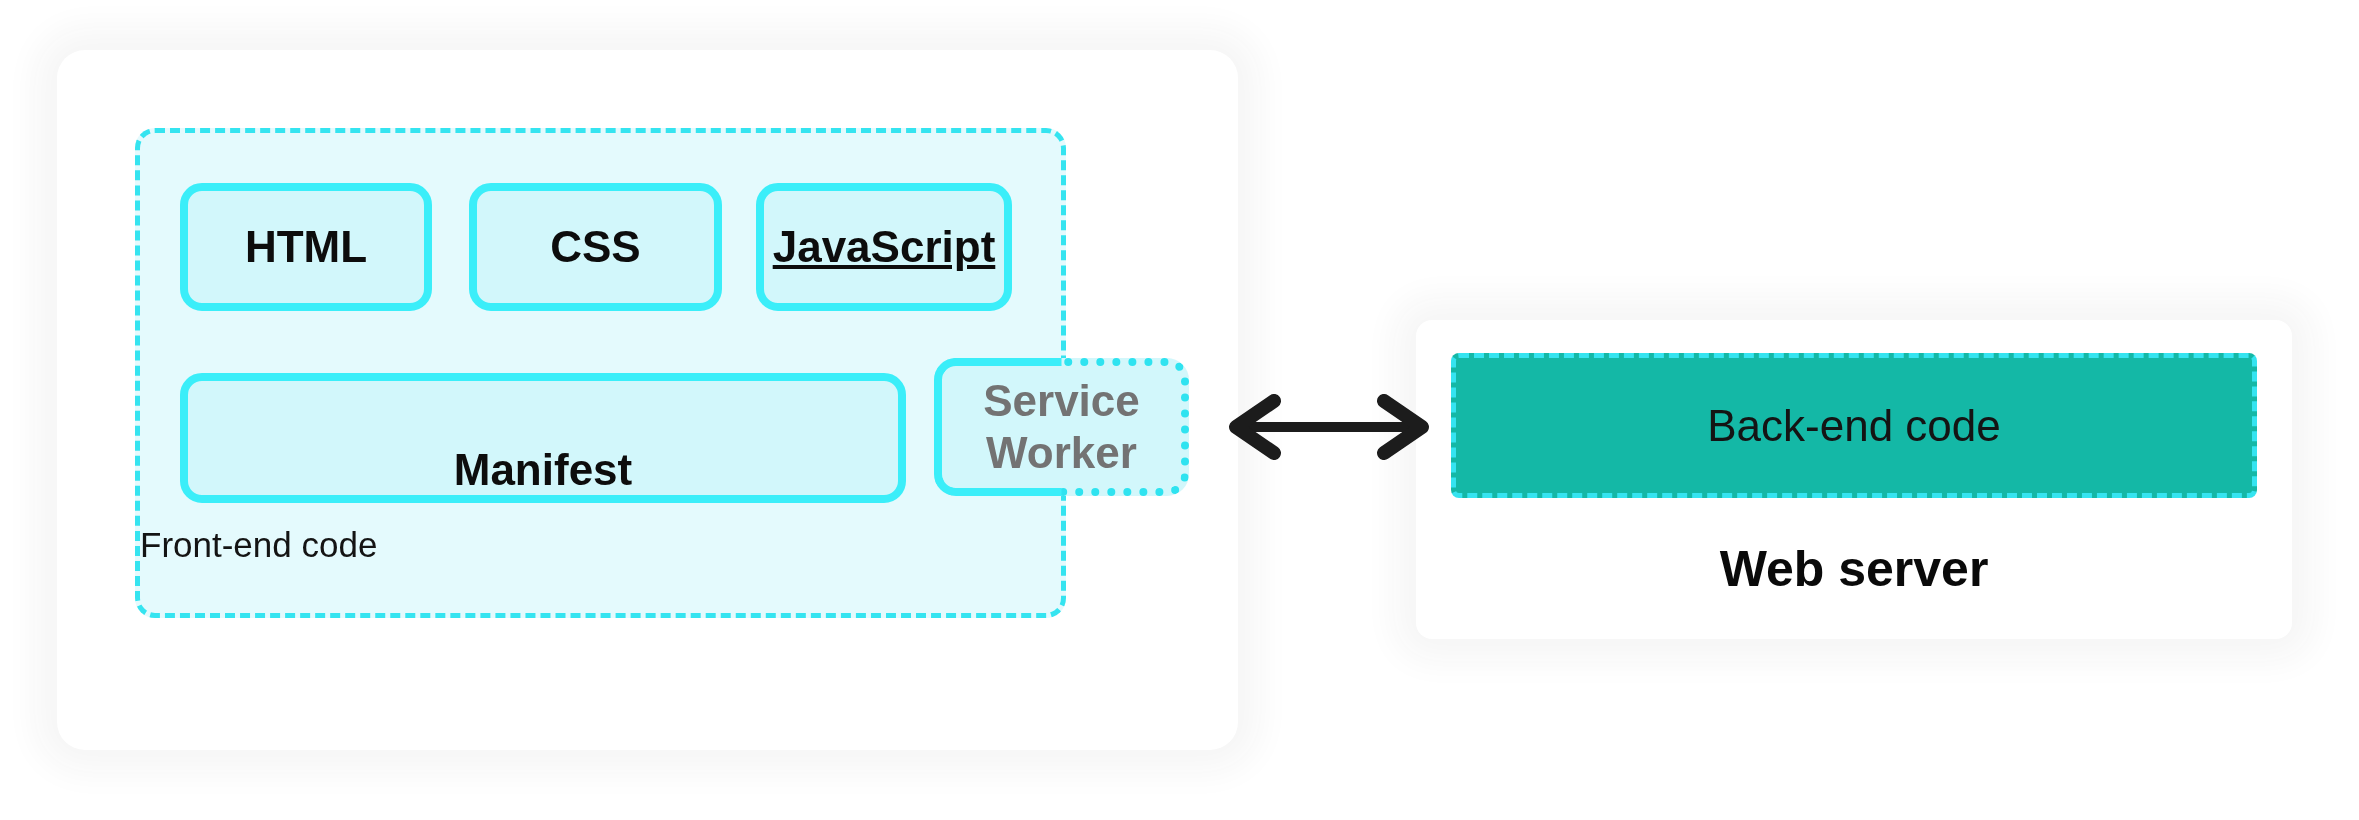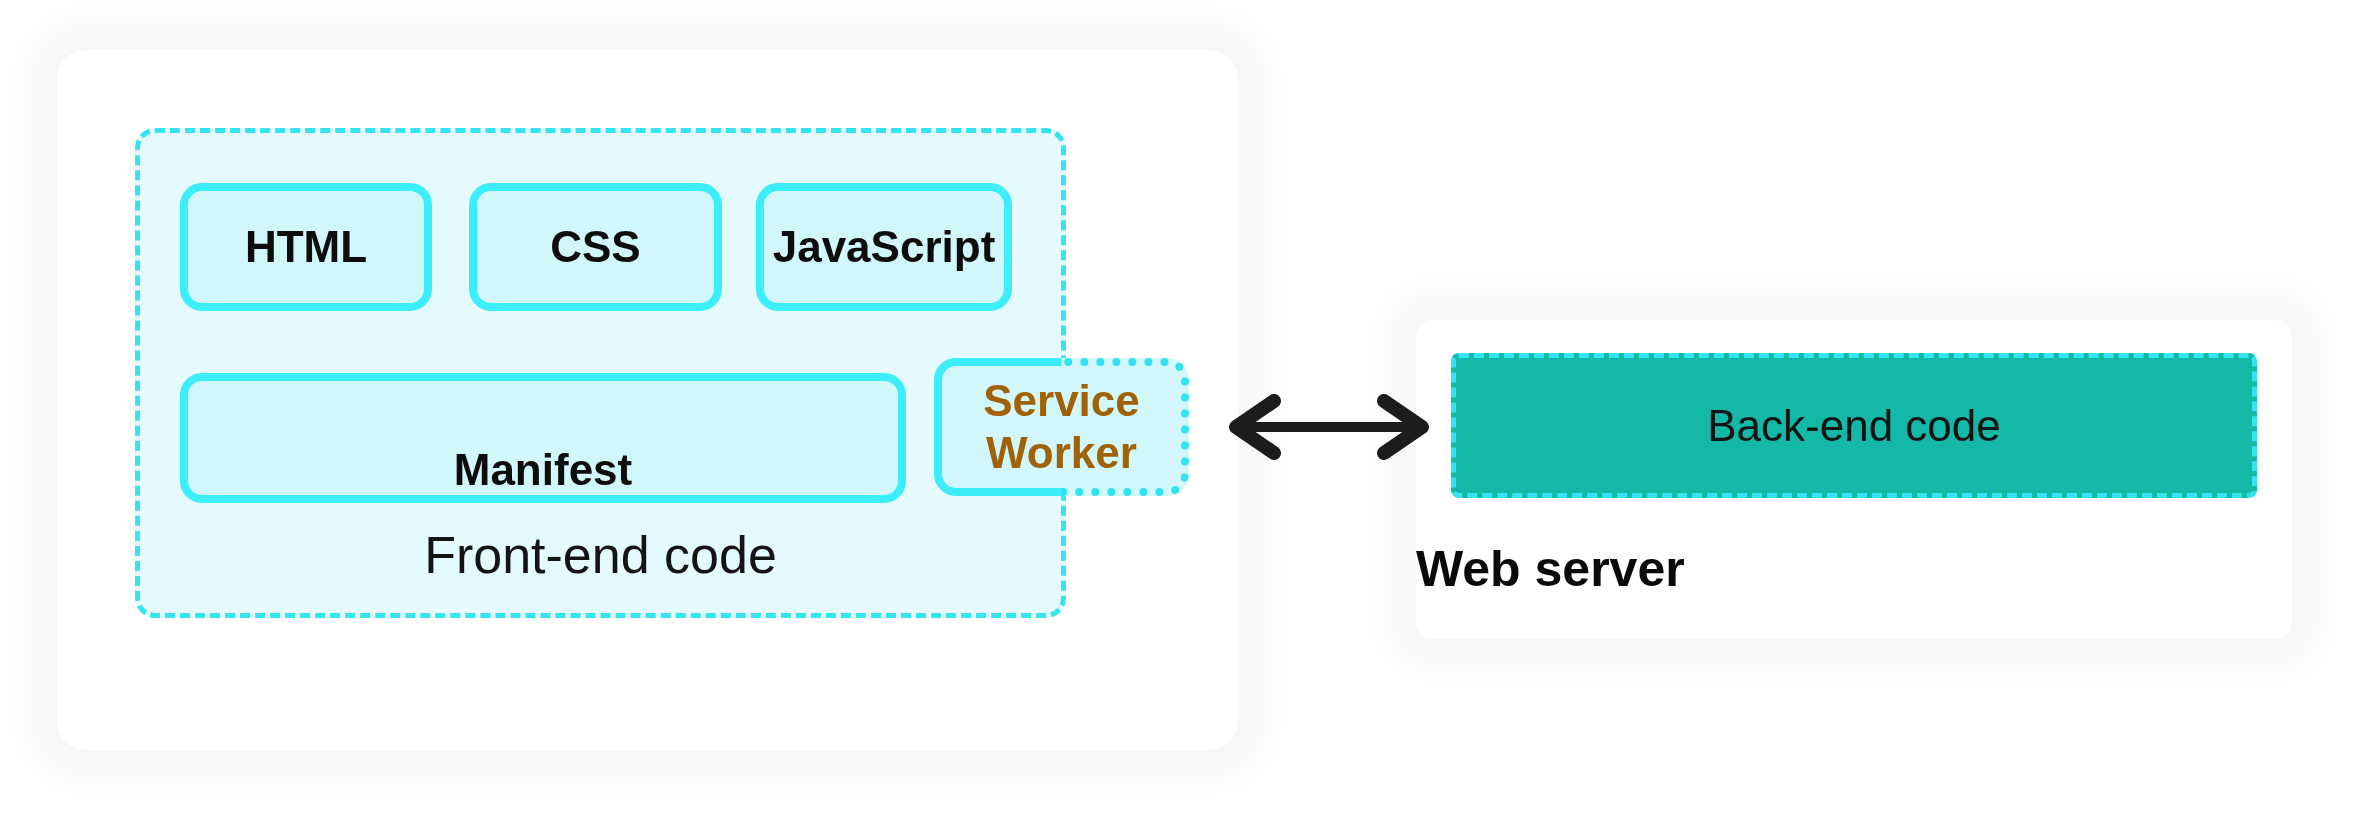--- a/index.html
+++ b/index.html
@@ -46,56 +46,56 @@
     position: absolute;
     background: #d2f7fb;
     border: 8px solid #3beef9;
     border-radius: 22px;
     display: flex; align-items: center; justify-content: center;
     font-size: 44px; font-weight: 700; color: #0d0d0d;
     text-align: center;
   }
   #html-box     { left: 40px;  top: 50px;  width: 252px; height: 128px; }
   #css-box      { left: 329px; top: 50px;  width: 253px; height: 128px; }
-  #js-box       { left: 616px; top: 50px;  width: 256px; height: 128px; }
+  #js-box       { left: 616px; top: 50px;  width: 256px; height: 128px; text-decoration: underline; }
   #manifest-box { left: 40px;  top: 240px; width: 726px; height: 130px; align-items: flex-end; }
 
   
   #sw-box {
     position: absolute;
     left: 794px; top: 225px; width: 255px; height: 138px;
     background: #d2f7fb;
     border: 8px dotted #2fe3f0;
     border-radius: 22px;
     display: flex; align-items: center; justify-content: center;
-    font-size: 44px; font-weight: 700; color: #a16207;
+    font-size: 44px; font-weight: 700; color: #737373;
     text-align: center; line-height: 1.18;
     padding: 0 26px;
     z-index: 2;
   }
   #sw-solid-border {
     position: absolute;
     left: 794px; top: 225px; width: 255px; height: 138px;
     border: 8px solid #3beef9;
     border-radius: 22px;
     clip-path: inset(0 50% 0 0);
     background: transparent;
     z-index: 3;
     pointer-events: none;
   }
 
   
   .zone-label {
     position: absolute; left: 0; width: 100%;
-    text-align: center; font-size: 52px; font-weight: 400; color: #141414;
+    text-align: left; font-size: 35px; font-weight: 400; color: #141414;
   }
   #frontend-label { top: 392px; }
   .card-title {
     position: absolute; left: 0; width: 100%;
-    font-size: 50px; font-weight: 700; color: #0a0a0a;
+    text-align: center; font-size: 50px; font-weight: 700; color: #0a0a0a;
   }
   #device-title { top: 606px; }
   #server-title { top: 220px; }
   #backend-label { font-size: 44px; font-weight: 400; color: #141414; }
 
   
   #arrow {
     position: absolute;
     left: 1222px; top: 394px; width: 214px; height: 66px;
     z-index: 4;

